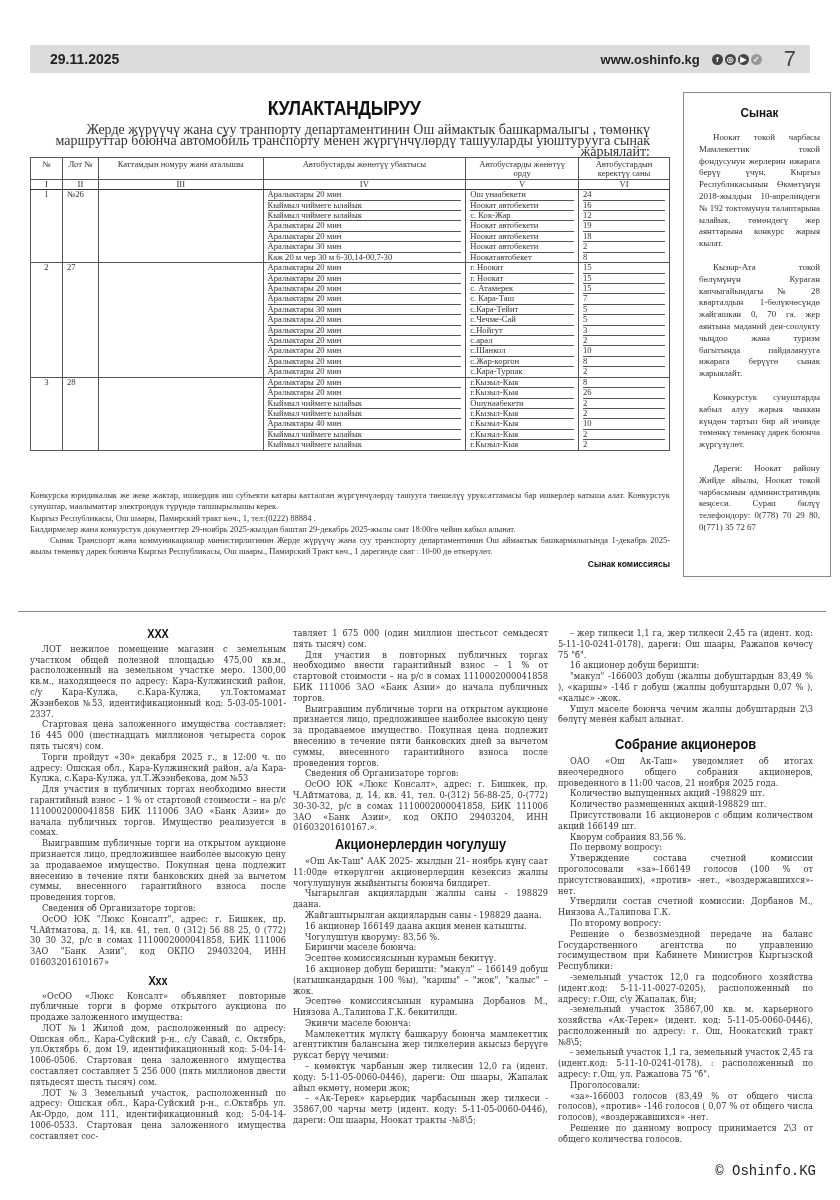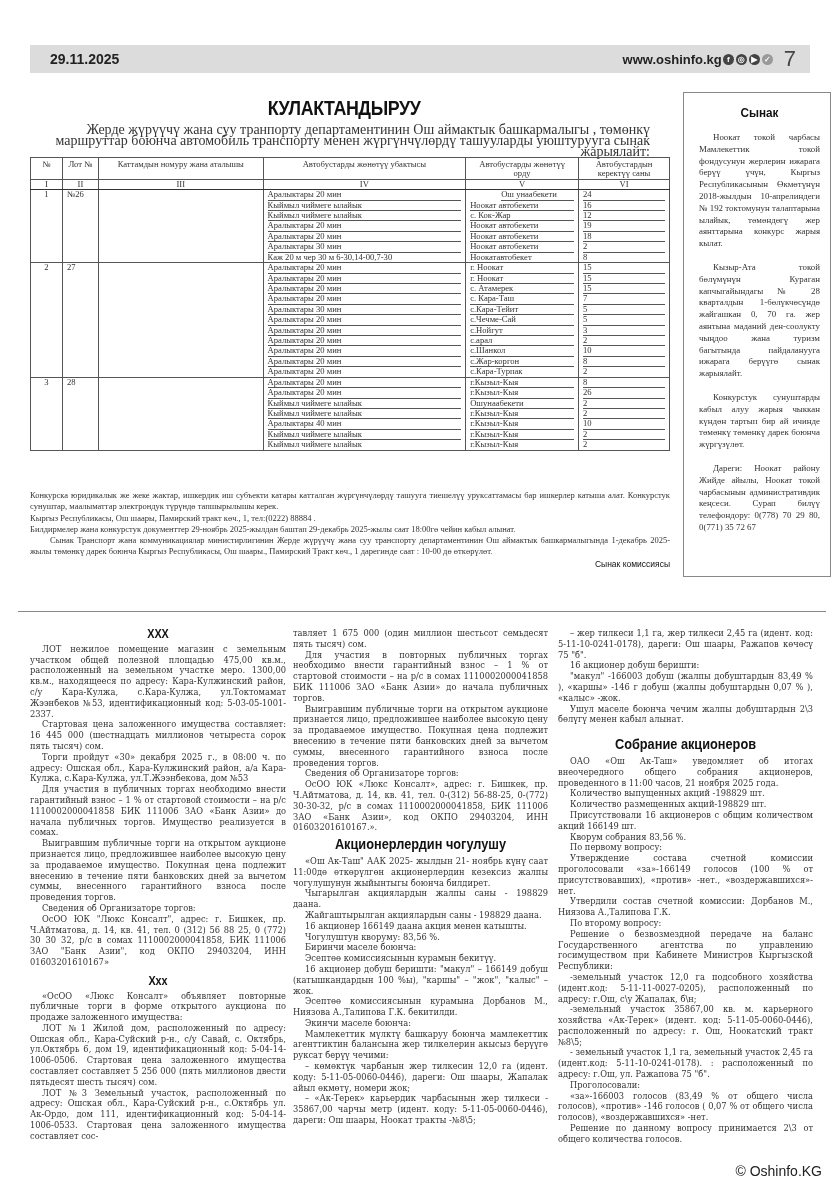--- a/index.html
+++ b/index.html
@@ -1,21 +1,21 @@
 <!DOCTYPE html>
 <html><head>
 <meta charset="utf-8">
 <style>
   * { box-sizing: border-box; margin: 0; padding: 0; }
   html, body { width: 840px; height: 1200px; background: #ffffff; overflow: hidden; }
   body { font-family: "DejaVu Serif", "Liberation Serif", serif; color: #2a2a2a; position: relative; }
 
   .header-bar { position: absolute; left: 30px; top: 45px; width: 780px; height: 28px; background: #dcdcdc; display: flex; align-items: center; justify-content: space-between; padding: 0 14px 0 20px; }
   .header-date { font-family: "Liberation Sans", sans-serif; font-weight: bold; font-size: 14px; color: #222; }
-  .header-right { display: flex; align-items: center; gap: 1px; text-align: center; }
+  .header-right { display: flex; align-items: center; gap: 12px; text-align: center; }
   .header-url { font-family: "Liberation Sans", sans-serif; font-weight: bold; font-size: 13px; color: #222; }
   .social { display: flex; gap: 2px; align-items: center; }
   .soc { width: 11px; height: 11px; border-radius: 50%; background: #444; color: #fff; font-family: "Liberation Sans", sans-serif; font-size: 8px; font-weight: bold; display: flex; align-items: center; justify-content: center; }
   .soc.tw { background: #999; }
   .page-num { font-family: "Liberation Sans", sans-serif; font-size: 22px; color: #444; margin-left: 10px; font-weight: normal; }
 
   
   .main-ann { position: absolute; left: 0; top: 90px; width: 680px; padding-left: 8px; }
   .main-title { font-family: "Liberation Sans", sans-serif; font-weight: bold; font-size: 21px; text-align: center; letter-spacing: -0.5px; color: #111; transform: scaleX(0.85); margin-top: 6px; }
   .main-intro { font-family: "Liberation Serif", serif; font-size: 14px; line-height: 11px; text-align: right; padding: 4px 30px 0 30px; color: #333; }
@@ -23,40 +23,40 @@
   table.routes { position: absolute; left: 30px; top: 157px; width: 640px; border-collapse: collapse; font-family: "Liberation Serif", serif; font-size: 8.6px; line-height: 9.4px; color: #333; }
   table.routes th, table.routes td { border: 1px solid #555; vertical-align: top; padding: 0 4px; }
   table.routes th { font-weight: normal; text-align: center; padding-top: 2px; }
   table.routes .roman td { text-align: center; border-bottom: 1.5px solid #333; }
   table.routes td.c { text-align: center; }
   .cell-lines div { border-bottom: 1px solid #555; }
   .cell-lines div:last-child { border-bottom: none; }
 
   .main-footer { position: absolute; left: 30px; top: 490px; width: 640px; font-family: "Liberation Serif", serif; font-size: 8.5px; line-height: 11.3px; color: #333; text-align: justify; }
   .main-footer .indent { text-indent: 20px; }
-  .main-sign { text-align: right; font-family: "Liberation Sans", sans-serif; font-weight: normal; font-size: 8.5px; margin-top: 1px; color: #111; }
+  .main-sign { text-align: right; font-family: "Liberation Sans", sans-serif; font-weight: bold; font-size: 8.5px; margin-top: 1px; color: #111; }
 
   
   .side-box { position: absolute; left: 683px; top: 92px; width: 148px; height: 485px; border: 1px solid #888; padding: 12px 10px 0 15px; }
   .side-title { font-family: "Liberation Sans", sans-serif; font-weight: bold; font-size: 13px; text-align: center; color: #111; margin-bottom: 12px; transform: scaleX(0.9); }
   .side-p { font-family: "Liberation Serif", serif; font-size: 8.9px; line-height: 11.8px; text-align: justify; text-indent: 14px; margin-bottom: 12px; color: #333; hyphens: auto; }
 
   .divider { position: absolute; left: 18px; top: 611px; width: 808px; height: 1px; background: #888; }
 
   
   .col { position: absolute; top: 628px; font-family: "DejaVu Serif", serif; font-size: 8.3px; line-height: 10.8px; color: #333; text-align: justify; }
   .col1 { left: 30px; width: 256px; }
   .col2 { left: 293px; width: 255px; }
   .col3 { left: 558px; width: 255px; }
   .col p { text-indent: 12px; }
   .col p.noind { text-indent: 0; }
   .sec-title { font-family: "Liberation Sans", sans-serif; font-weight: bold; font-size: 12px; text-align: center; color: #111; margin: 1px 0 4px 0; transform: scaleX(0.9); }
   .sec-title.big { font-size: 15px; margin: 6px 0 6px 0; transform: scaleX(0.85); }
 
-  .watermark { position: absolute; right: 18px; top: 1163px; font-family: Liberation Sans, sans-serif; font-size: 14px; color: #222; margin-left: 13px; }
+  .watermark { position: absolute; right: 24px; top: 1163px; font-family: Liberation Mono, monospace; font-size: 14px; color: #222; margin-left: 13px; }
 </style>
 </head>
 <body>
 
 <div class="header-bar">
   <span class="header-date">29.11.2025</span>
   <div class="header-right">
     <span class="header-url">www.oshinfo.kg</span>
     <div class="social">
       <span class="soc">f</span>
@@ -108,21 +108,21 @@
         <td class="cell-lines">
           <div style="min-height: 9.5px;">Аралыктары 20 мин</div>
           <div style="min-height: 9.5px;">Кыймыл чиймеге ылайык</div>
           <div style="min-height: 9.5px;">Кыймыл чиймеге ылайык</div>
           <div style="min-height: 9.5px;">Аралыктары 20 мин</div>
           <div style="min-height: 9.5px;">Аралыктары 20 мин</div>
           <div style="min-height: 9.5px;">Аралыктары 30 мин</div>
           <div style="min-height: 9.5px;">Каж 20 м чер 30 м 6-30,14-00,7-30</div>
         </td>
         <td class="cell-lines">
-          <div style="min-height: 9.5px; margin-left: 31px;">Ош унаабекети</div>
+          <div style="min-height: 9.5px;">Ош унаабекети</div>
           <div style="min-height: 9.5px;">Ноокат автобекети</div>
           <div style="min-height: 9.5px;">с. Кок-Жар</div>
           <div style="min-height: 9.5px;">Ноокат автобекети</div>
           <div style="min-height: 9.5px;">Ноокат автобекети</div>
           <div style="min-height: 9.5px;">Ноокат автобекети</div>
           <div style="min-height: 9.5px;">Ноокатавтобекет</div>
         </td>
         <td class="cell-lines">
           <div style="min-height: 9.5px;">24</div>
           <div style="min-height: 9.5px;">16</div>
@@ -228,21 +228,21 @@
   <p class="side-p">Дареги: Ноокат району Жийде айылы, Ноокат токой чарбасынын административдик кеңсеси. Сурап билүү телефондору: 0(778) 70 29 80, 0(771) 35 72 67</p>
 </div>
 
 <div class="divider"></div>
 
 <div class="col col1">
   <div class="sec-title">ХХХ</div>
   <div>
       <p>ЛОТ нежилое помещение магазин с земельным участком общей полезной площадью 475,00 кв.м., расположенный на земельном участке меро. 1300,00 кв.м., находящееся по адресу: Кара-Кулжинский район, с/у Кара-Кулжа, с.Кара-Кулжа, ул.Токтомамат Жээнбеков №53, идентификационный код: 5-03-05-1001-2337.</p>
       <p>Стартовая цена заложенного имущества составляет: 16 445 000 (шестнадцать миллионов четыреста сорок пять тысяч) сом.</p>
-      <p>Торги пройдут «30» декабря 2025 г., в 08:00 ч. по адресу: Ошская обл., Кара-Кулжинский район, а/а Кара-Кулжа, с.Кара-Кулжа, ул.Т.Жээнбекова, дом №53</p>
+      <p>Торги пройдут «30» декабря 2025 г., в 12:00 ч. по адресу: Ошская обл., Кара-Кулжинский район, а/а Кара-Кулжа, с.Кара-Кулжа, ул.Т.Жээнбекова, дом №53</p>
       <p>Для участия в публичных торгах необходимо внести гарантийный взнос – 1 % от стартовой стоимости – на р/с 1110002000041858 БИК 111006 ЗАО «Банк Азии» до начала публичных торгов. Имущество реализуется в сомах.</p>
       <p>Выигравшим публичные торги на открытом аукционе признается лицо, предложившее наиболее высокую цену за продаваемое имущество. Покупная цена подлежит внесению в течение пяти банковских дней за вычетом суммы, внесенного гарантийного взноса после проведения торгов.</p>
       <p>Сведения об Организаторе торгов:</p>
       <p>ОсОО ЮК "Люкс Консалт", адрес: г. Бишкек, пр. Ч.Айтматова, д. 14, кв. 41, тел. 0 (312) 56 88 25, 0 (772) 30 30 32, р/с в сомах 1110002000041858, БИК 111006 ЗАО "Банк Азии", код ОКПО 29403204, ИНН 01603201610167»</p>
     </div>
   <div class="sec-title" style="margin-top:8px">Ххх</div>
   <div>
       <p>«ОсОО «Люкс Консалт» объявляет повторные публичные торги в форме открытого аукциона по продаже заложенного имущества:</p>
       <p>ЛОТ №1 Жилой дом, расположенный по адресу: Ошская обл., Кара-Суйский р-н., с/у Савай, с. Октябрь, ул.Октябрь 6, дом 19, идентификационный код: 5-04-14-1006-0506. Стартовая цена заложенного имущества составляет составляет 5 256 000 (пять миллионов двести пятьдесят шесть тысяч) сом.</p>
       <p>ЛОТ №3 Земельный участок, расположенный по адресу: Ошская обл., Кара-Суйский р-н., с.Октябрь ул. Ак-Ордо, дом 111, идентификационный код: 5-04-14-1006-0533. Стартовая цена заложенного имущества составляет сос-</p>

